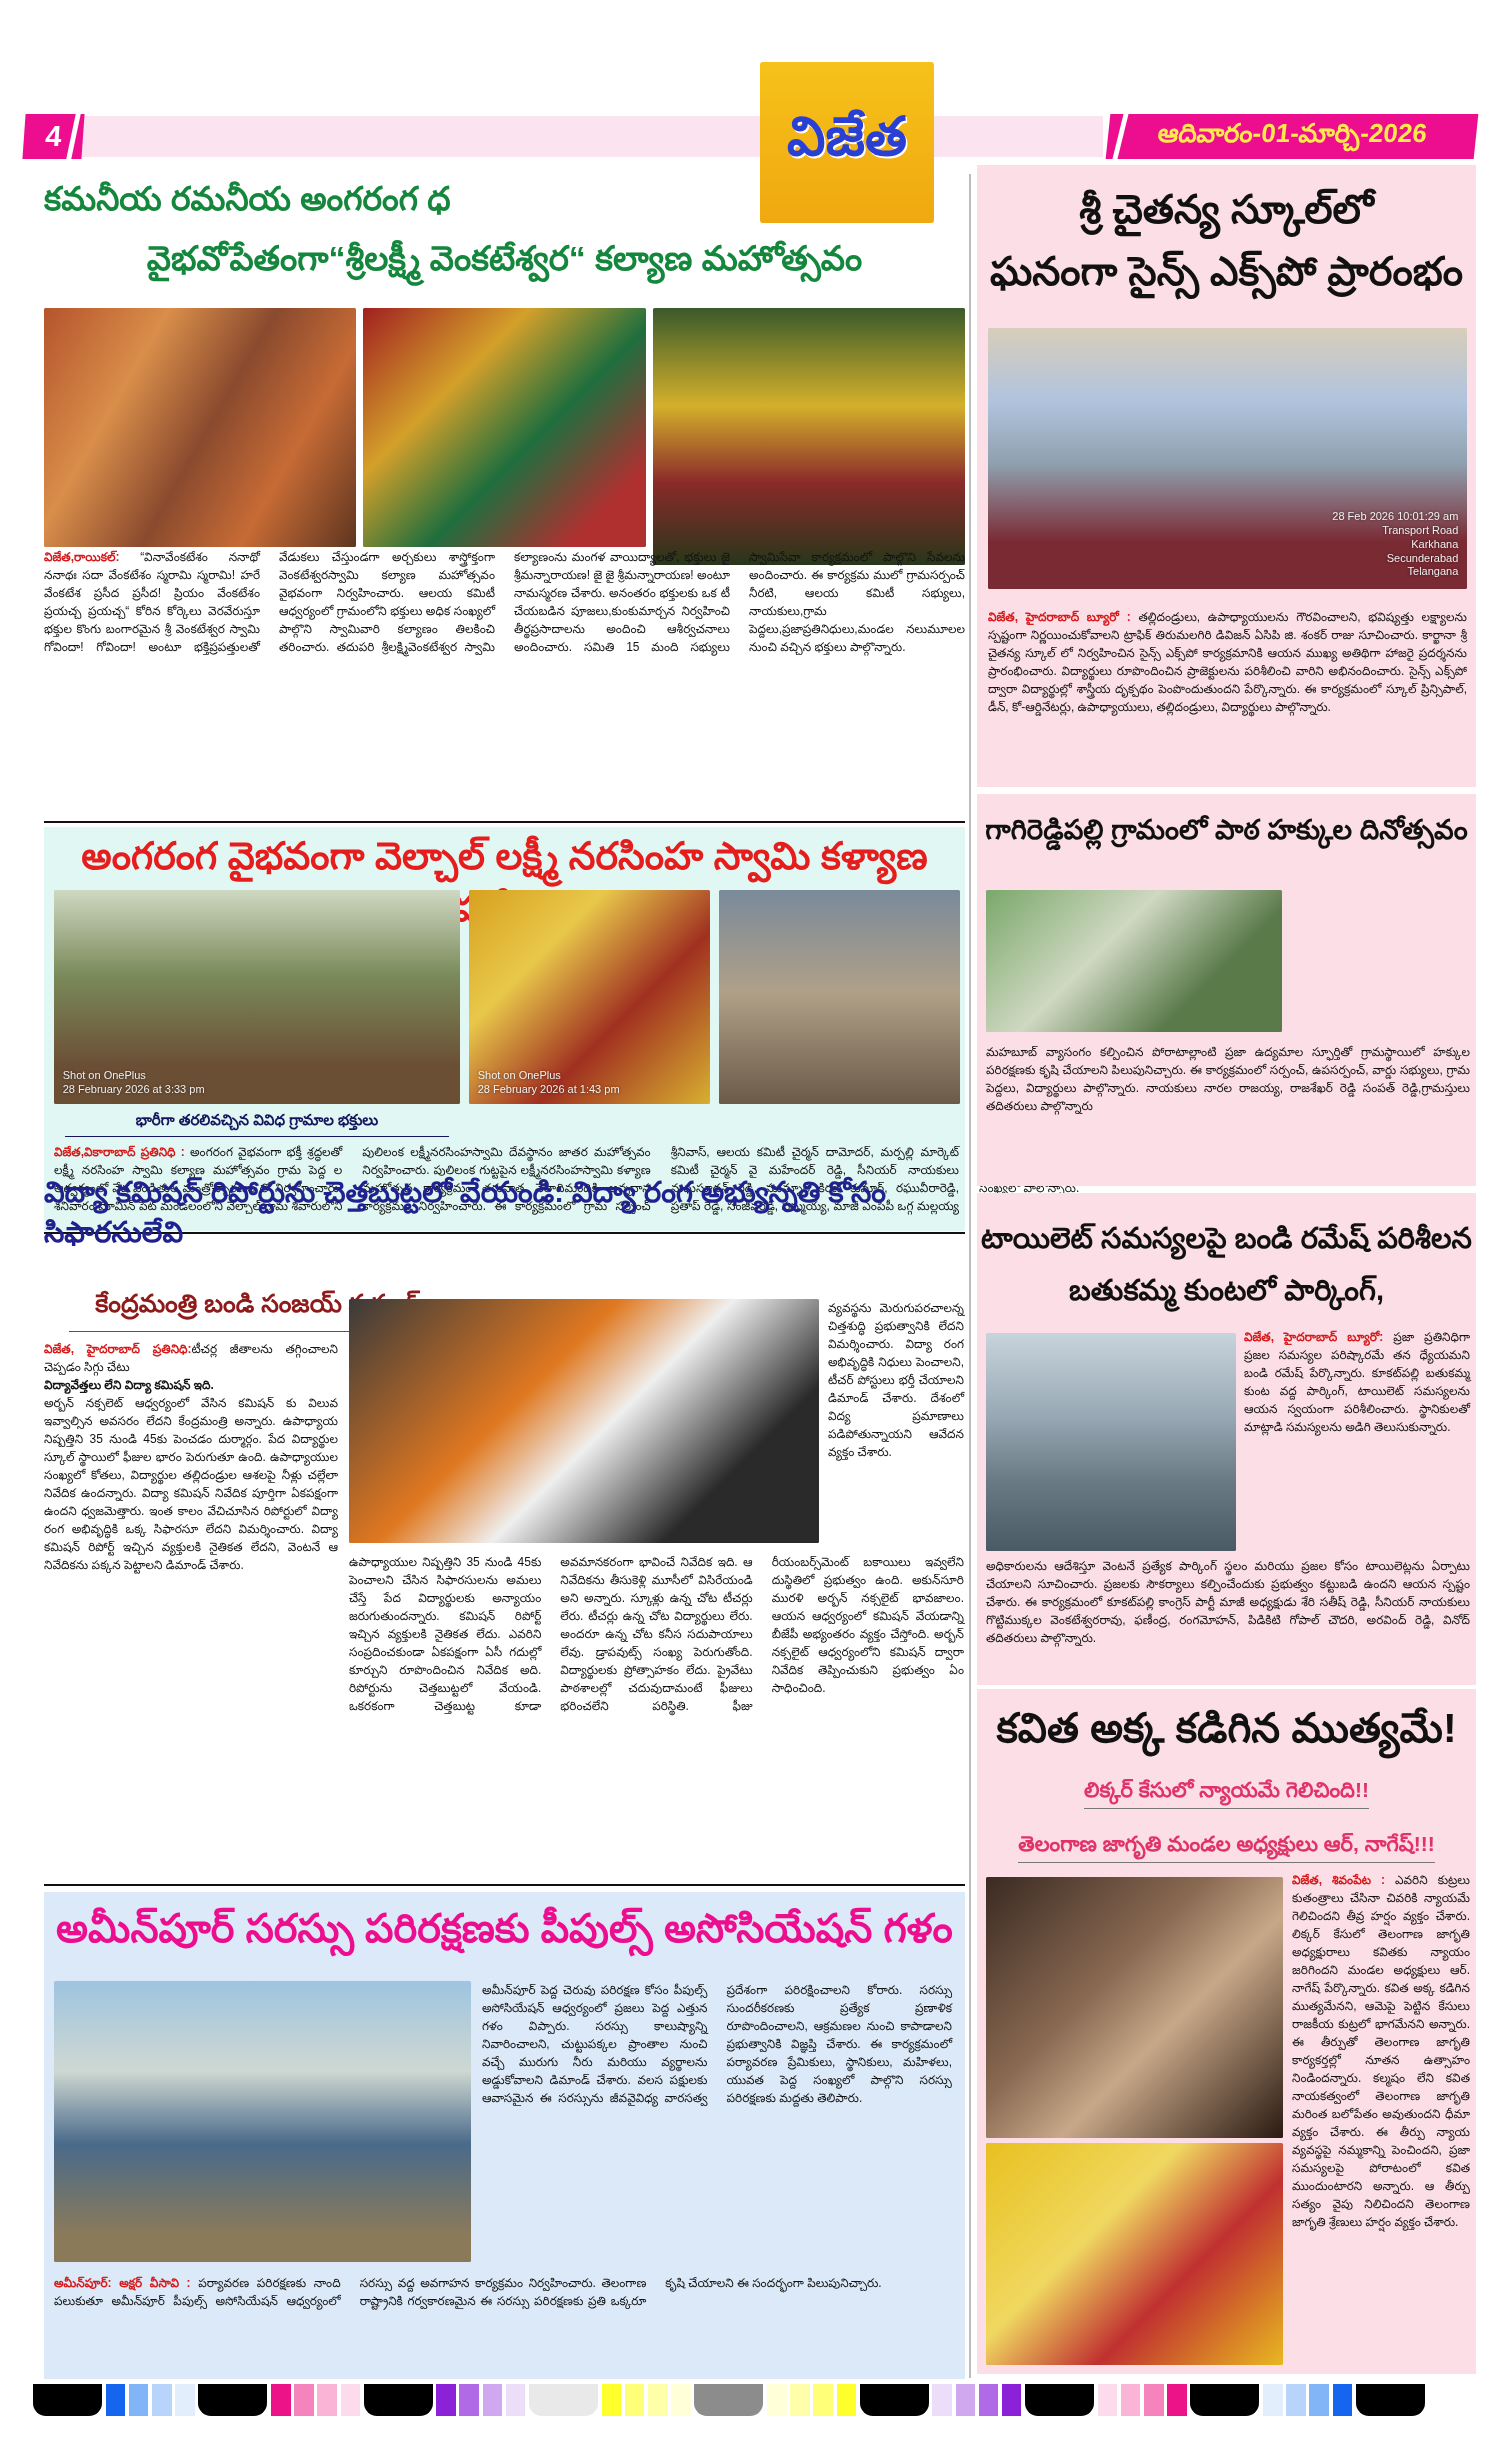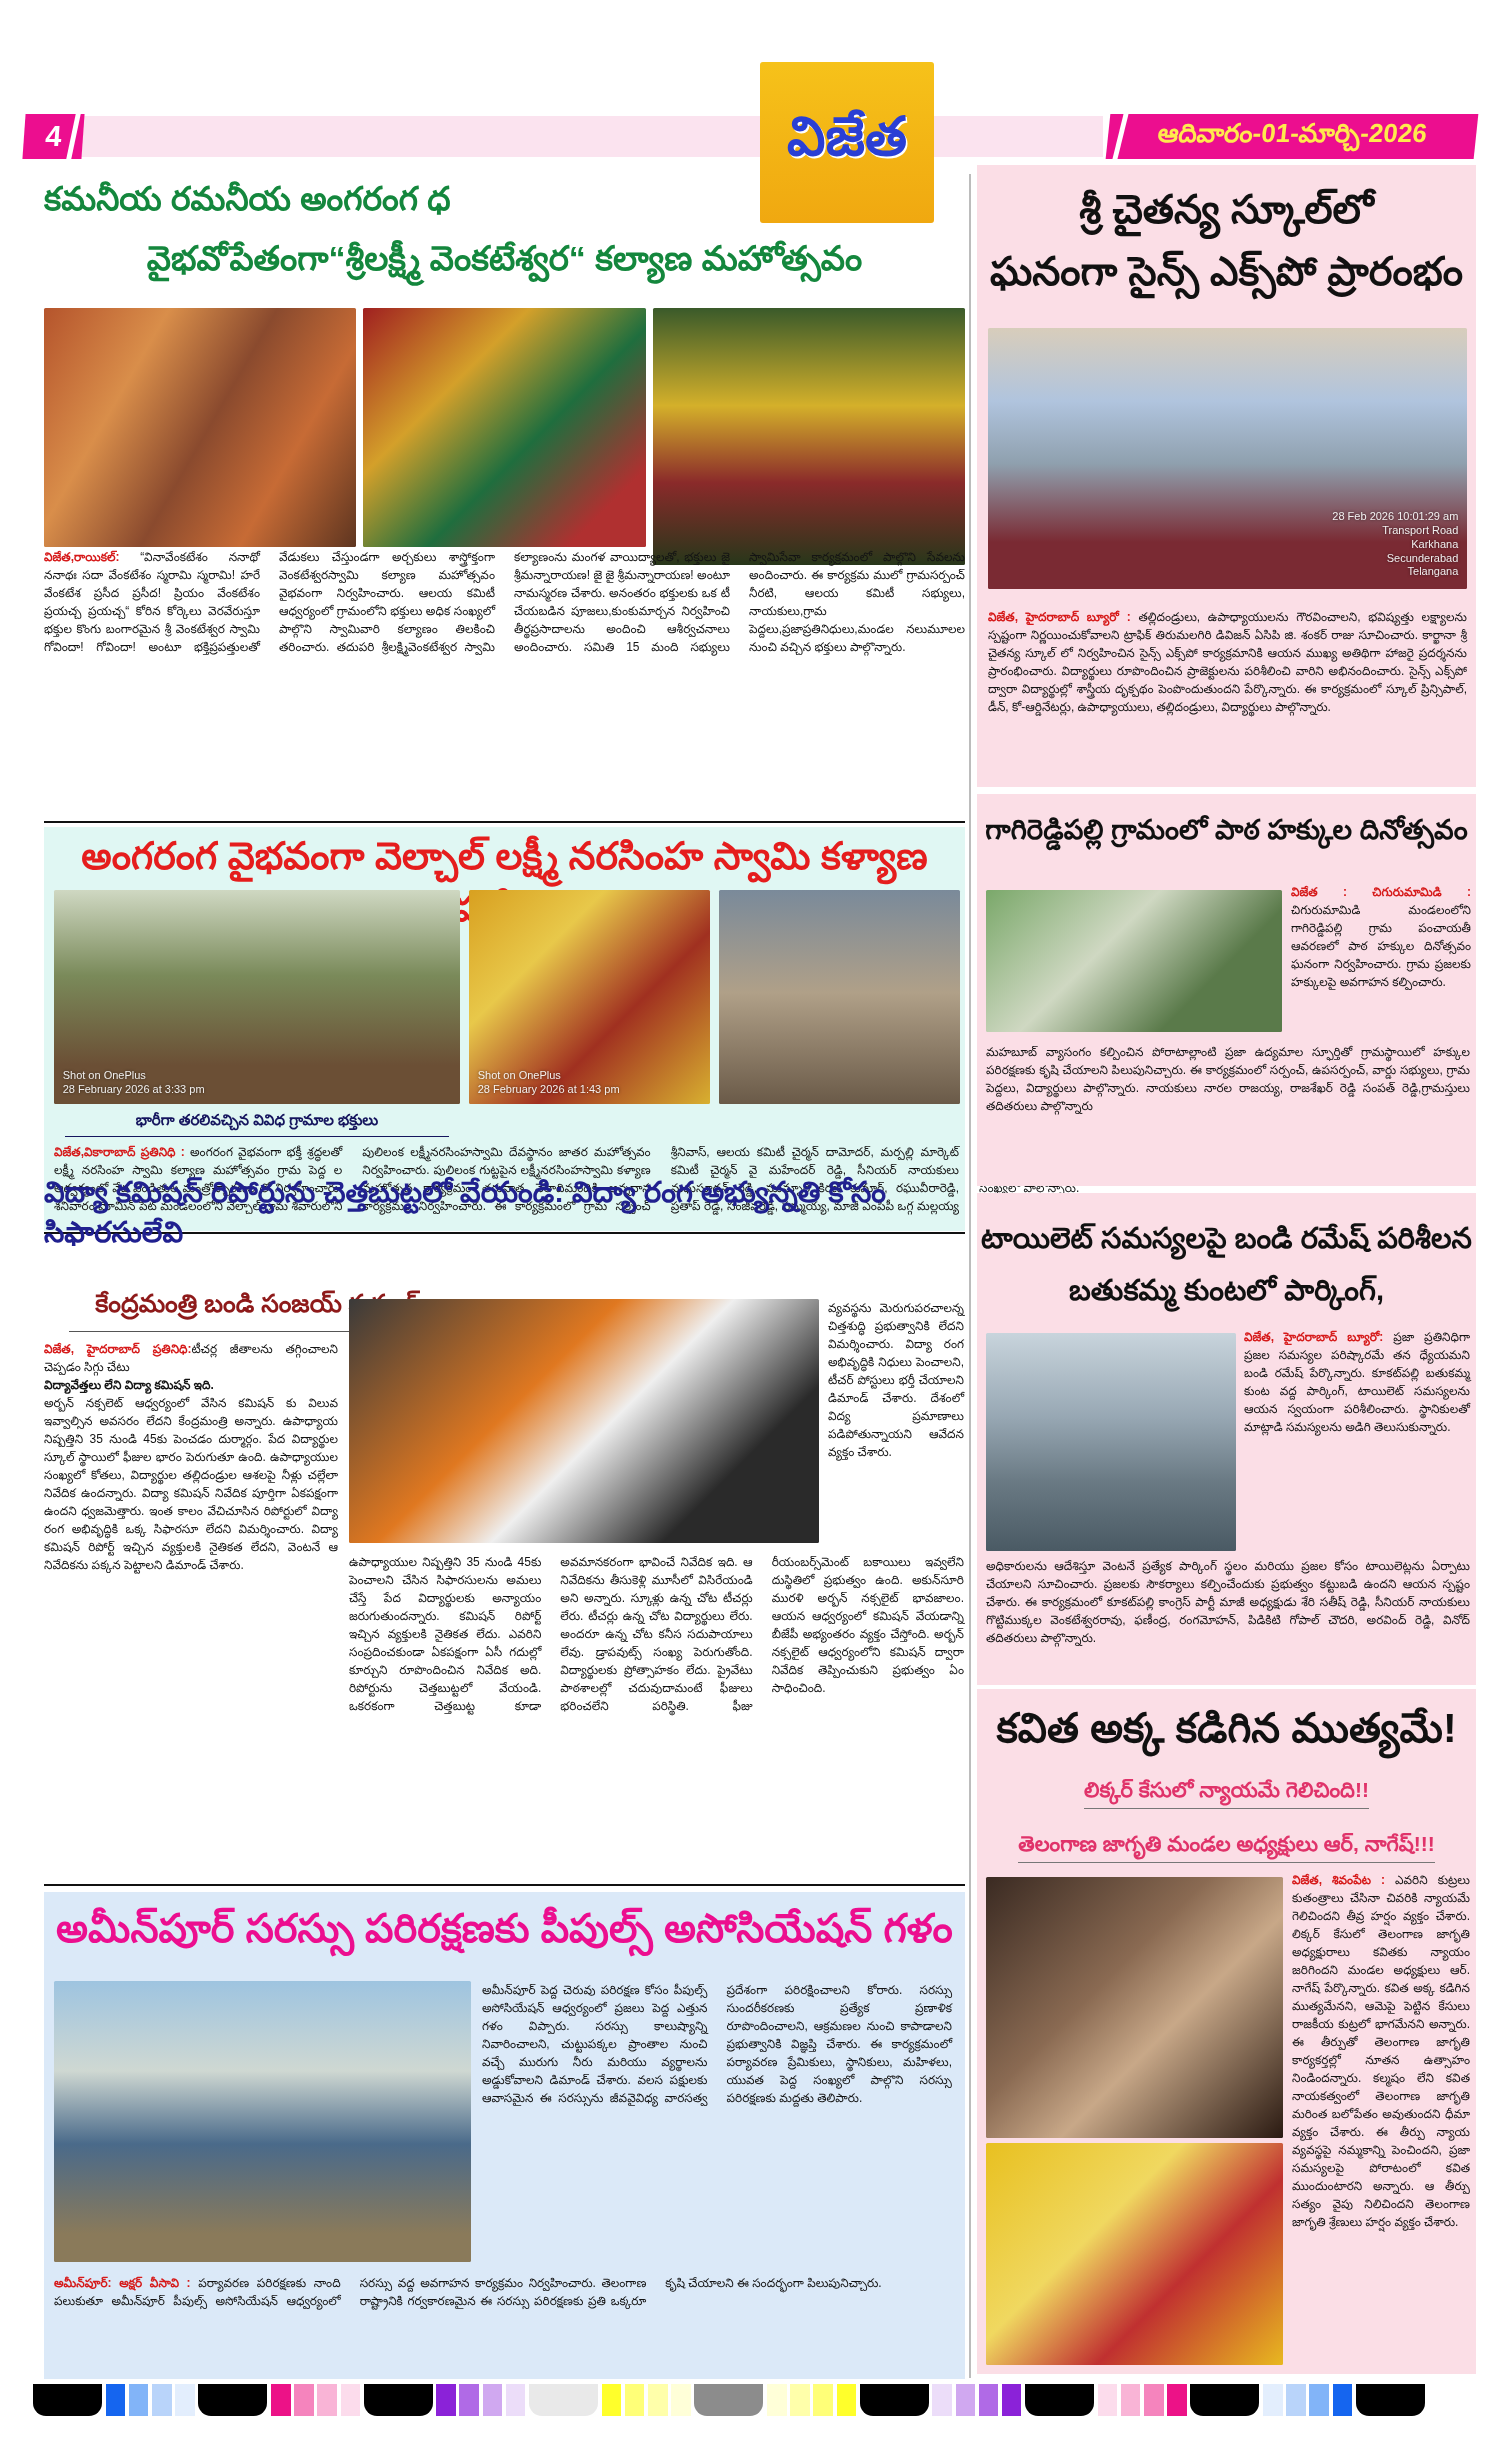--- a/index.html
+++ b/index.html
@@ -198,23 +198,20 @@
 Secunderabad
 Telangana</div>
   </div>
   <div class="r1-body body-txt">
     <span class="byline">విజేత, హైదరాబాద్ బ్యూరో : </span><span>తల్లిదండ్రులు, ఉపాధ్యాయులను గౌరవించాలని, భవిష్యత్తు లక్ష్యాలను స్పష్టంగా నిర్ణయించుకోవాలని ట్రాఫిక్ తిరుమలగిరి డివిజన్ ఏసిపి జి. శంకర్ రాజు సూచించారు. కార్ఖానా శ్రీ చైతన్య స్కూల్ లో నిర్వహించిన సైన్స్ ఎక్స్‌పో కార్యక్రమానికి ఆయన ముఖ్య అతిథిగా హాజరై ప్రదర్శనను ప్రారంభించారు. విద్యార్థులు రూపొందించిన ప్రాజెక్టులను పరిశీలించి వారిని అభినందించారు. సైన్స్ ఎక్స్‌పో ద్వారా విద్యార్థుల్లో శాస్త్రీయ దృక్పథం పెంపొందుతుందని పేర్కొన్నారు. ఈ కార్యక్రమంలో స్కూల్ ప్రిన్సిపాల్, డీన్, కో-ఆర్డినేటర్లు, ఉపాధ్యాయులు, తల్లిదండ్రులు, విద్యార్థులు పాల్గొన్నారు.</span>
   </div>
 
   <div class="rc-box r2-box"></div>
   <div class="r2-head">గాగిరెడ్డిపల్లి గ్రామంలో పాఠ హక్కుల దినోత్సవం</div>
   <div class="ph ph-r2p1"></div>
-  <div class="r2-right body-txt">
-    <span class="byline">విజేత : చిగురుమామిడి : </span><span>చిగురుమామిడి మండలంలోని గాగిరెడ్డిపల్లి గ్రామ పంచాయతీ ఆవరణలో పాఠ హక్కుల దినోత్సవం ఘనంగా నిర్వహించారు. గ్రామ ప్రజలకు హక్కులపై అవగాహన కల్పించారు.</span>
-  </div>
   <div class="r2-bottom body-txt">మహబూబ్ వ్యాసంగం కల్పించిన పోరాటాల్లాంటి ప్రజా ఉద్యమాల స్ఫూర్తితో గ్రామస్థాయిలో హక్కుల పరిరక్షణకు కృషి చేయాలని పిలుపునిచ్చారు. ఈ కార్యక్రమంలో సర్పంచ్, ఉపసర్పంచ్, వార్డు సభ్యులు, గ్రామ పెద్దలు, విద్యార్థులు పాల్గొన్నారు. నాయకులు నారల రాజయ్య, రాజశేఖర్ రెడ్డి సంపత్ రెడ్డి,గ్రామస్తులు తదితరులు పాల్గొన్నారు</div>
 
   <div class="rc-box r3-box"></div>
   <div class="r3-head">
     <div>టాయిలెట్ సమస్యలపై బండి రమేష్ పరిశీలన</div>
     <div>బతుకమ్మ కుంటలో పార్కింగ్,</div>
   </div>
   <div class="ph ph-r3p1"></div>
   <div class="r3-right body-txt">
     <span class="byline">విజేత, హైదరాబాద్ బ్యూరో: </span><span>ప్రజా ప్రతినిధిగా ప్రజల సమస్యల పరిష్కారమే తన ధ్యేయమని బండి రమేష్ పేర్కొన్నారు. కూకట్‌పల్లి బతుకమ్మ కుంట వద్ద పార్కింగ్, టాయిలెట్ సమస్యలను ఆయన స్వయంగా పరిశీలించారు. స్థానికులతో మాట్లాడి సమస్యలను అడిగి తెలుసుకున్నారు.</span>

